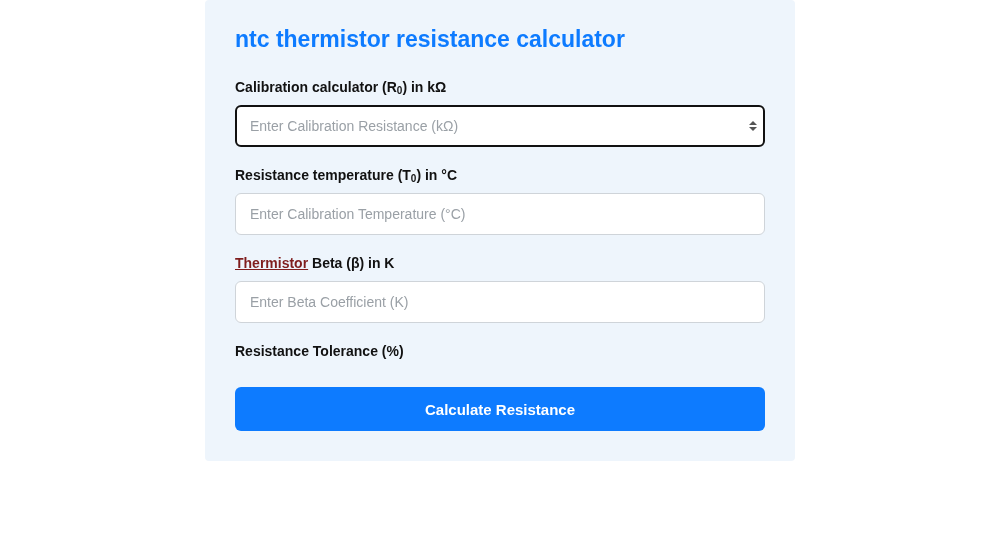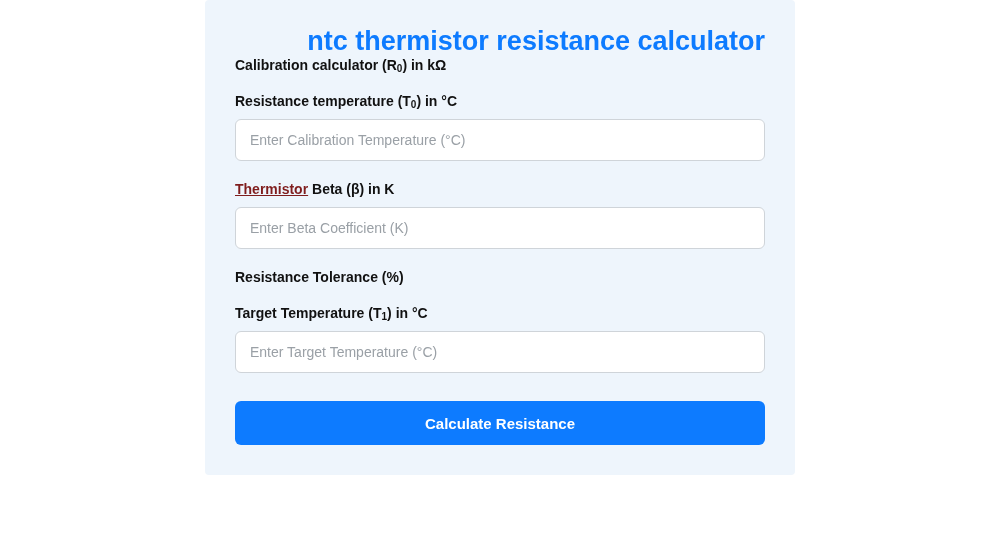--- a/index.html
+++ b/index.html
@@ -11,23 +11,24 @@
     padding-top: 0;
   }
   .panel {
     width: 590px;
     background: #eef5fc;
     border-radius: 4px;
     padding: 20px 30px 30px 30px;
   }
   .title {
     color: #0d7bff;
-    font-size: 27px;
+    font-size: 23px;
     font-weight: 700;
-    text-align: right;
+    text-align: left;
+    margin-bottom: 26px;
     margin-top: 6px;
   }
   .field {
     margin-bottom: 20px;
   }
   .label {
     font-size: 14px;
     font-weight: 700;
     color: #111;
     margin-bottom: 10px;
@@ -88,20 +89,27 @@
 </head>
 <body>
 
 <div class="panel">
   <div class="title">ntc thermistor resistance calculator</div>
 
   <div class="field">
     <div class="label">
       <span>Calibration calculator (R</span><span class="sub">0</span><span>) in kΩ</span>
     </div>
+    <div class="input-wrap">
+      <input class="input focused" type="text" placeholder="Enter Calibration Resistance (kΩ)" style="">
+      <div class="spinner">
+        <div class="arrow up"></div>
+        <div class="arrow down"></div>
+      </div>
+    </div>
   </div>
 
   <div class="field">
     <div class="label">
       <span>Resistance temperature (T</span><span class="sub">0</span><span>) in °C</span>
     </div>
     <div class="input-wrap">
       <input class="input" type="text" placeholder="Enter Calibration Temperature (°C)" style="">
     </div>
   </div>
@@ -112,23 +120,15 @@
     </div>
     <div class="input-wrap">
       <input class="input" type="text" placeholder="Enter Beta Coefficient (K)" style="">
     </div>
   </div>
 
   <div class="field">
     <div class="label">Resistance Tolerance (%)</div>
   </div>
 
-  <div class="field">
-    <div class="label">
-      <span>Target Temperature (T</span><span class="sub">1</span><span>) in °C</span>
-    </div>
-    <div class="input-wrap">
-      <input class="input" type="text" placeholder="Enter Target Temperature (°C)" style="">
-    </div>
-  </div>
 
   <button class="submit">Calculate Resistance</button>
 </div>
 
 </body></html>

